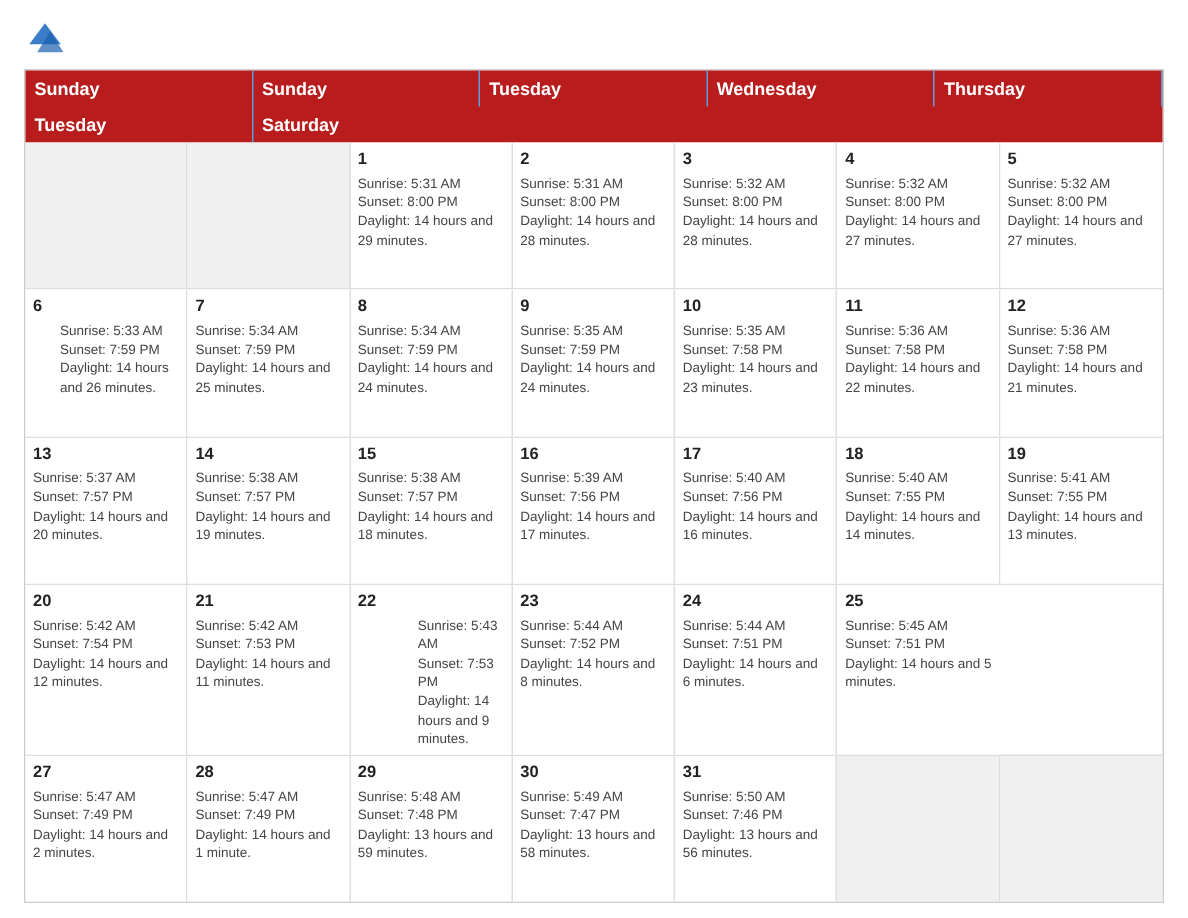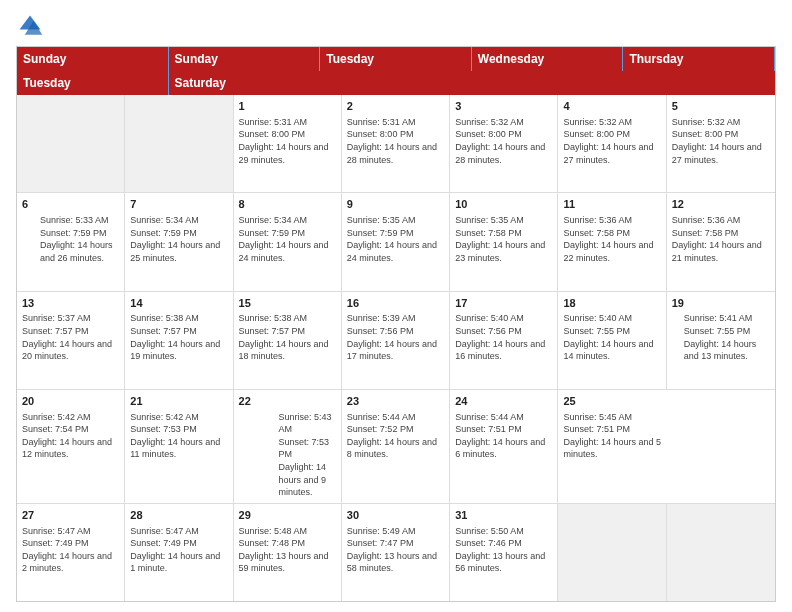--- a/index.html
+++ b/index.html
@@ -251,21 +251,21 @@
 Daylight: 14 hours and 16 minutes.</div>
           </div>
           <div class="cal-cell">
             <span class="day-num">18</span>
             <div class="cell-text" style="white-space: pre-line;">Sunrise: 5:40 AM
 Sunset: 7:55 PM
 Daylight: 14 hours and 14 minutes.</div>
           </div>
           <div class="cal-cell">
             <span class="day-num">19</span>
-            <div class="cell-text" style="white-space: pre-line; margin-left: 12px;">Sunrise: 5:41 AM
+            <div class="cell-text" style="white-space: pre-line;">Sunrise: 5:41 AM
 Sunset: 7:55 PM
 Daylight: 14 hours and 13 minutes.</div>
           </div>
         </div>
         <div class="cal-row">
           <div class="cal-cell">
             <span class="day-num">20</span>
             <div class="cell-text" style="white-space: pre-line;">Sunrise: 5:42 AM
 Sunset: 7:54 PM
 Daylight: 14 hours and 12 minutes.</div>

